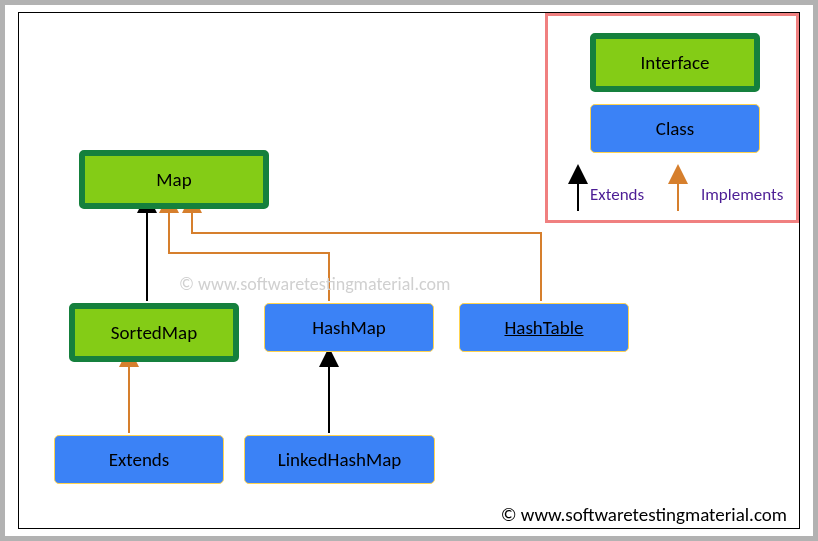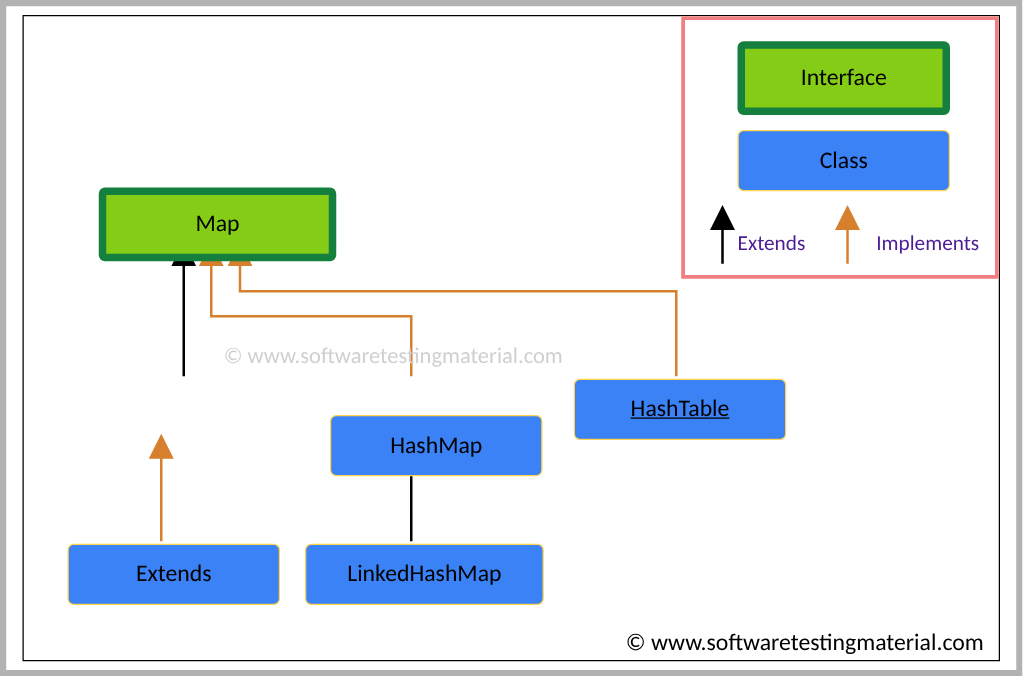--- a/index.html
+++ b/index.html
@@ -112,22 +112,25 @@
 
       <line x1="110" y1="420" x2="110" y2="338" stroke="#d67f2d" stroke-width="2" marker-end="url(#arrow-orange)"></line>
 
       <line x1="310" y1="420" x2="310" y2="338" stroke="#000" stroke-width="2" marker-end="url(#arrow-black)"></line>
     </svg>
 
     <div class="box interface" style="top:137px; left:60px; width:190px;">
       <span>Map</span>
     </div>
 
+    <div class="box interface" style="top:290px; left:50px; width:170px;">
+      <span>SortedMap</span>
+    </div>
 
-    <div class="box class" style="top:290px; left:245px; width:170px;margin-top:29px;">
+    <div class="box class" style="top:290px; left:245px; width:170px;">
       <span>HashMap</span>
     </div>
 
     <div class="box class" style="top:290px; left:440px; width:170px;text-decoration:underline;">
       <span>HashTable</span>
     </div>
 
     <div class="box class" style="top:422px; left:35px; width:170px;">
       <span>Extends</span>
     </div>

